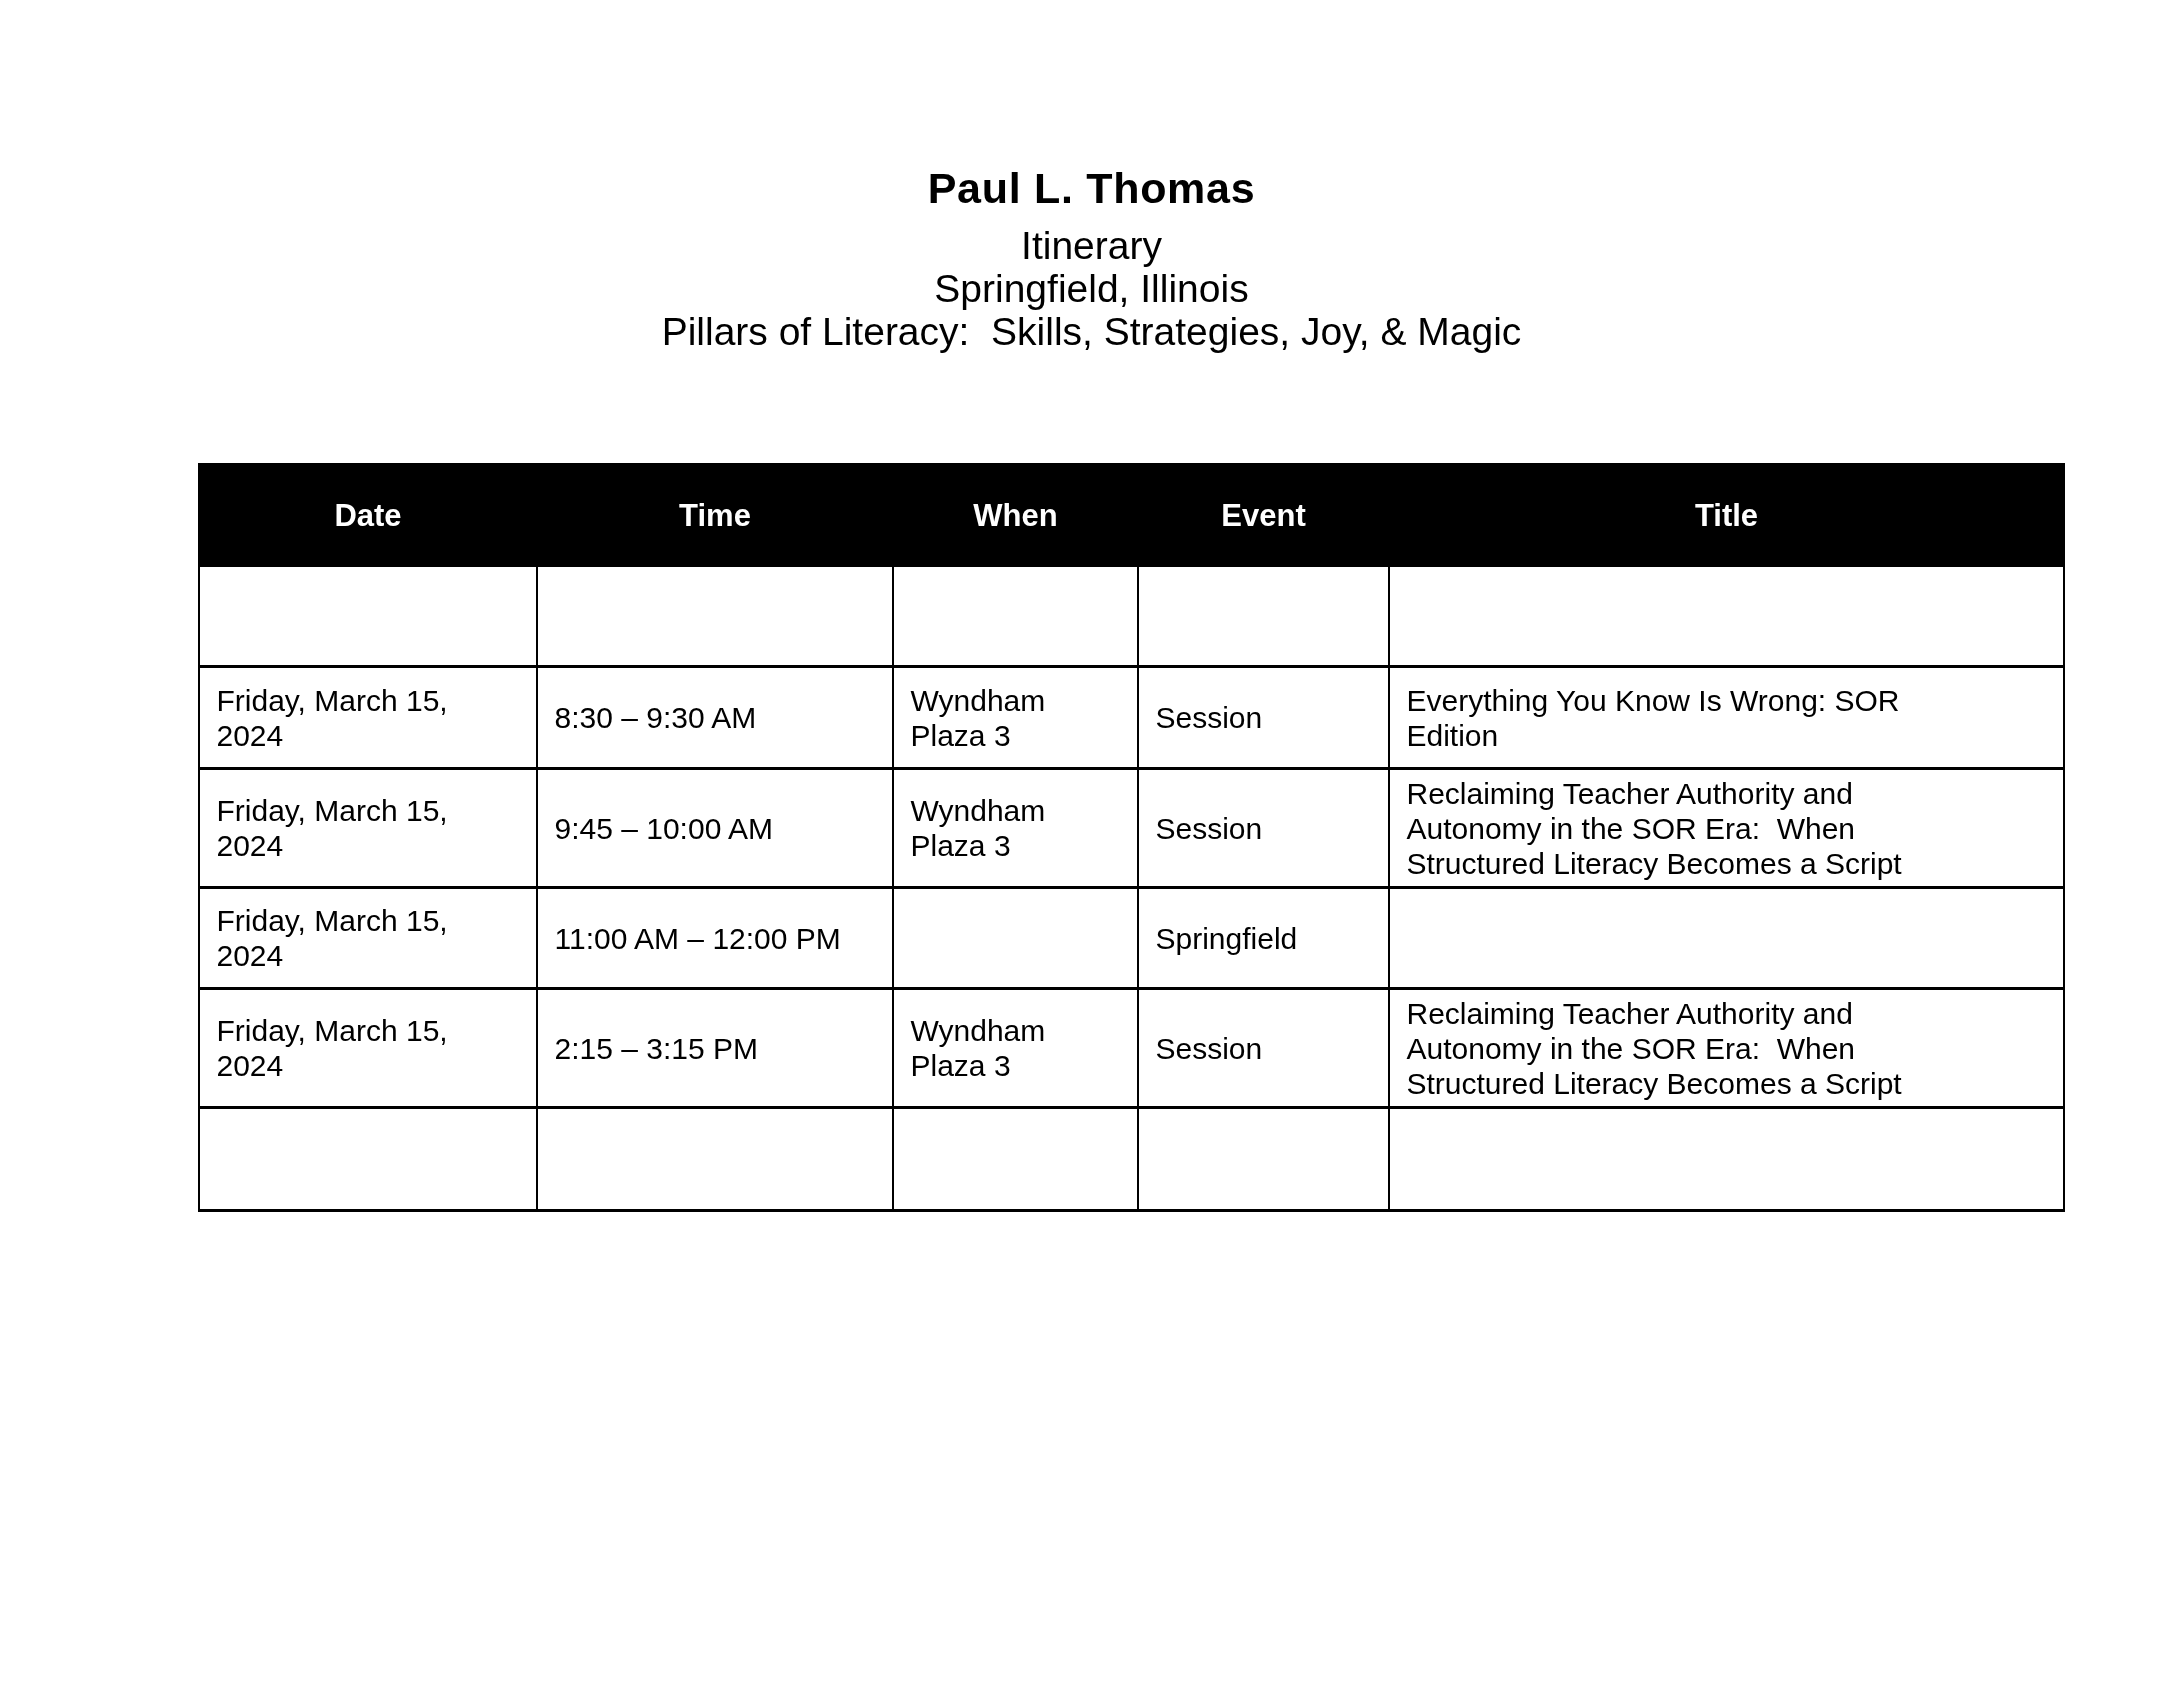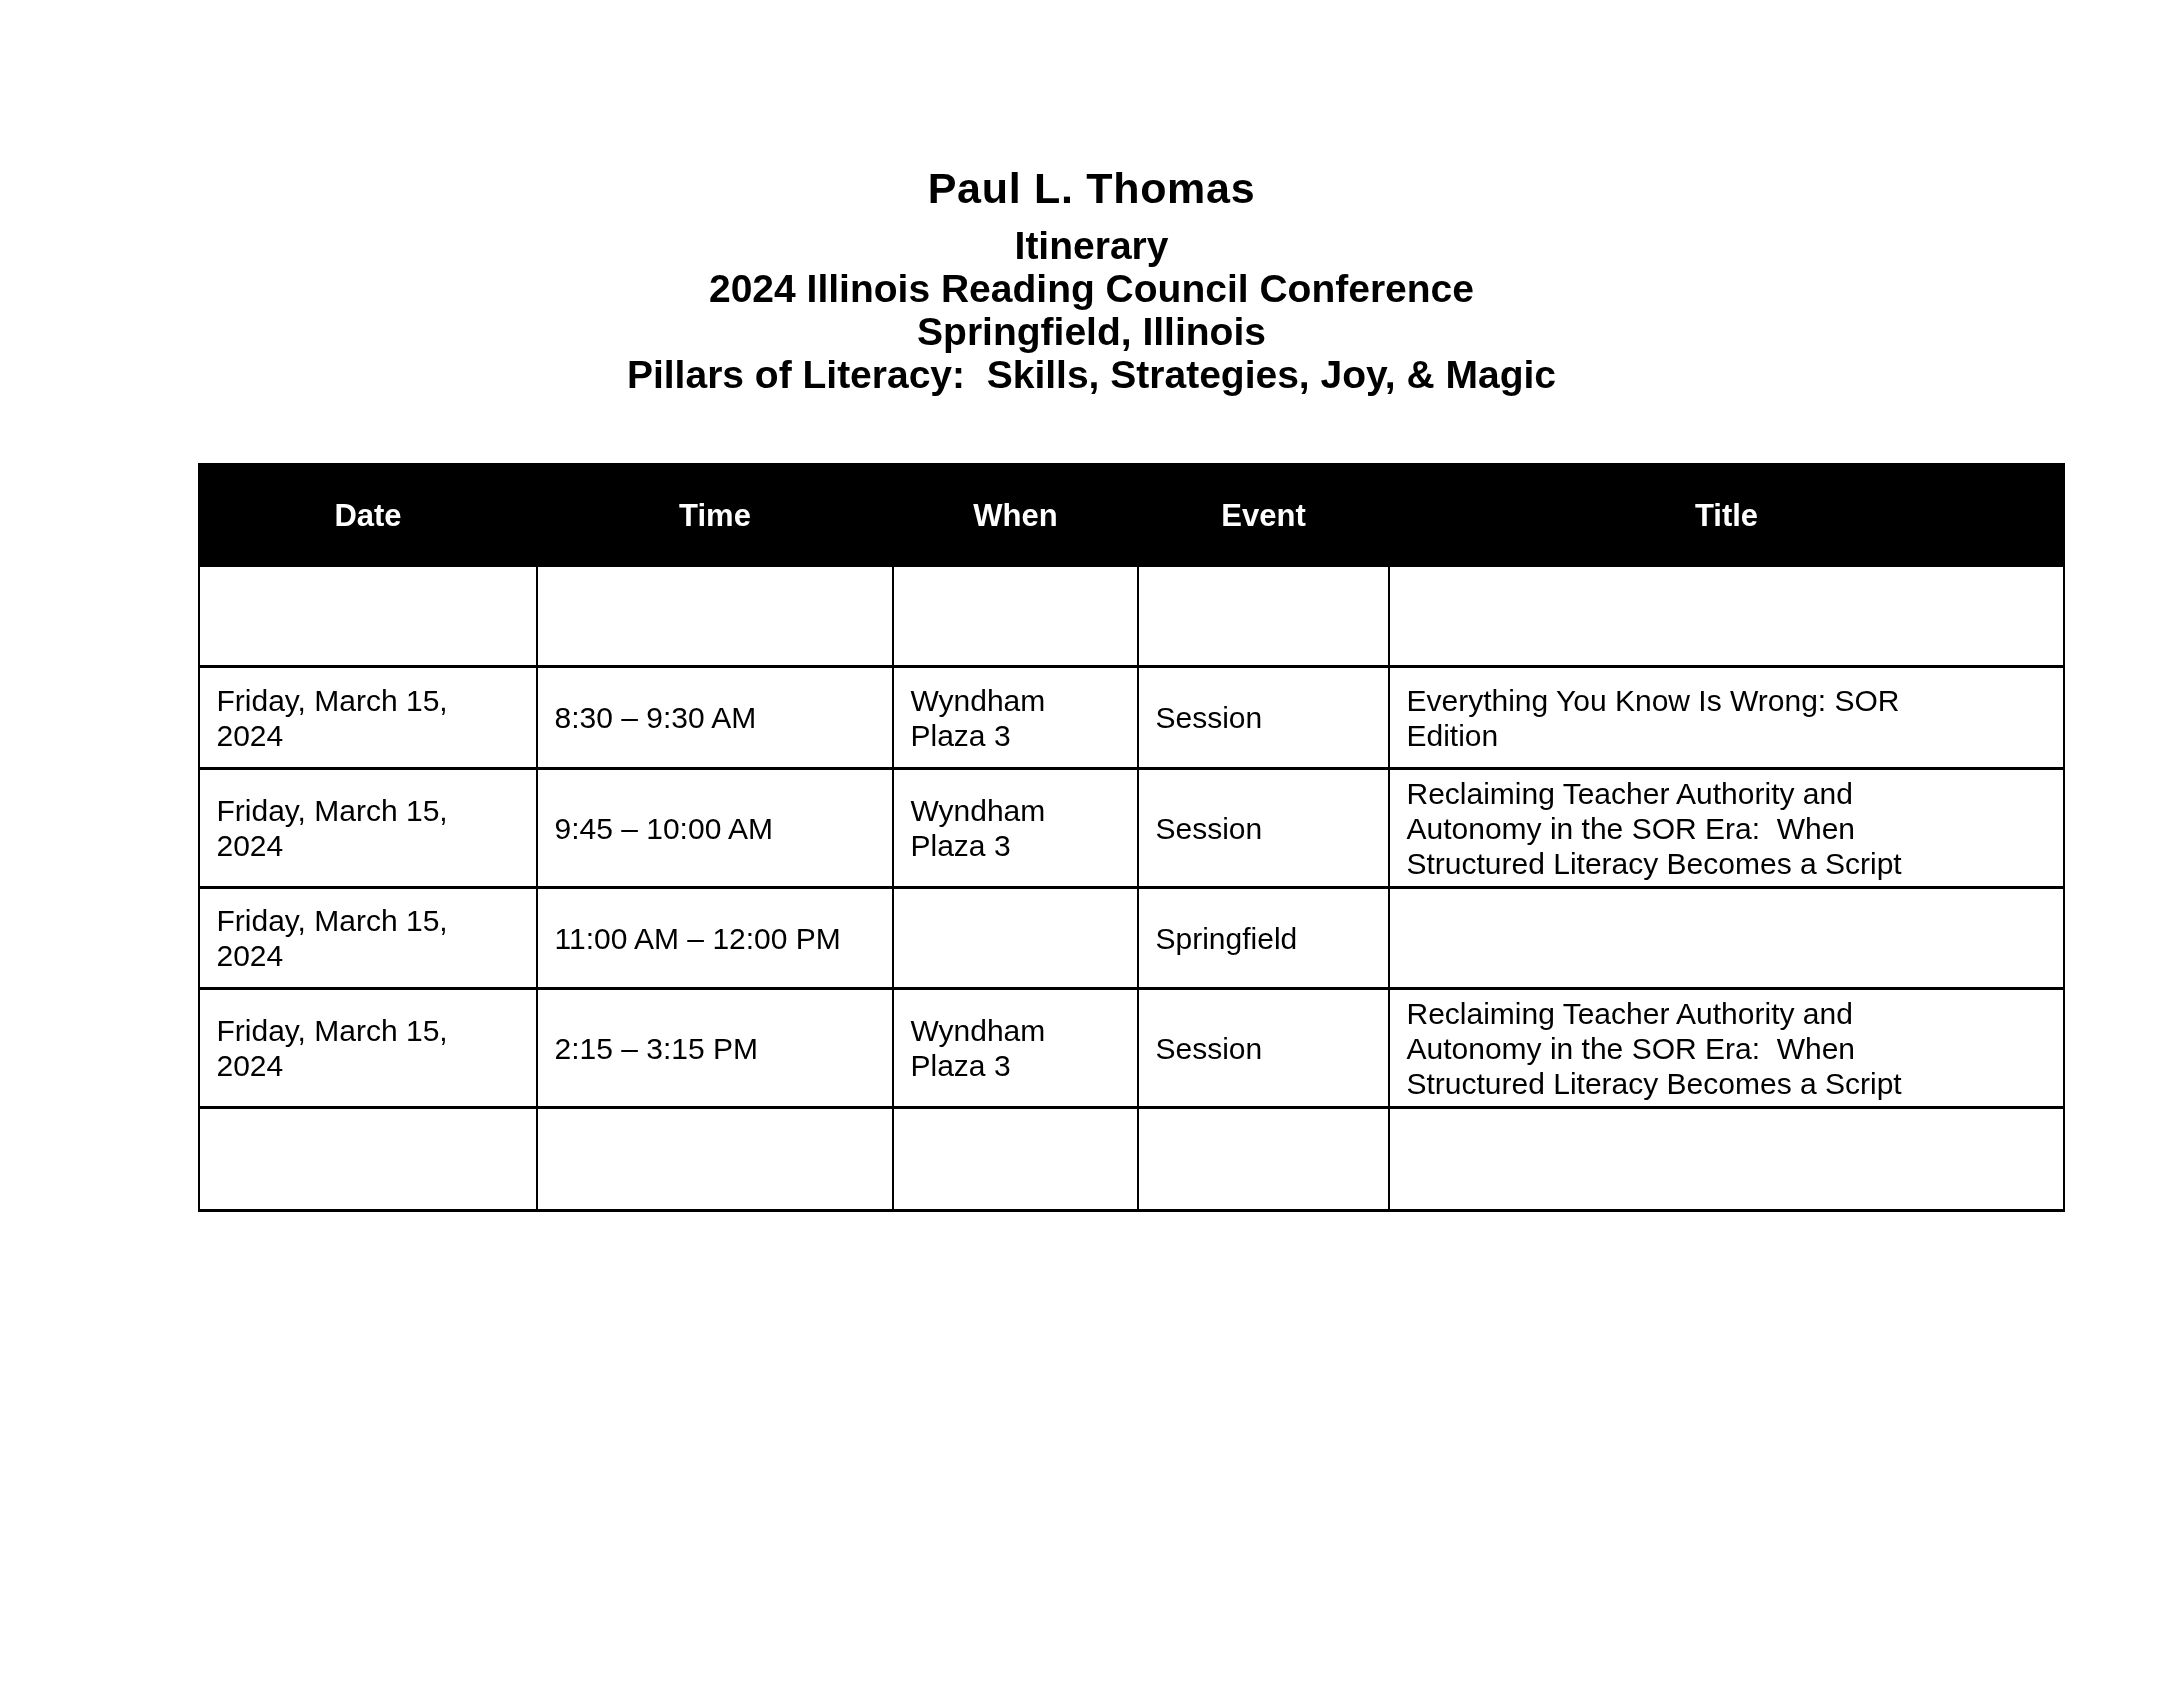--- a/index.html
+++ b/index.html
@@ -28,21 +28,21 @@
     font-size: 43px;
     font-weight: 800;
     line-height: 47px;
     letter-spacing: 0.7px;
   }
   .doc-sub-block {
     margin-top: 12.4px;
   }
   .doc-sub {
     font-size: 39px;
-    font-weight: 700;
+    font-weight: 400;
     line-height: 43px;
     white-space: pre-wrap;
   }
   table.itinerary {
     position: absolute;
     left: 198px;
     top: 463px;
     width: 1864px;
     border-collapse: collapse;
     table-layout: fixed;
@@ -80,21 +80,20 @@
 </style>
 </head>
 <body>
 
 <div class="page">
 
   <div class="doc-header">
     <div class="doc-title">Paul L. Thomas</div>
     <div class="doc-sub-block">
       <div class="doc-sub">Itinerary</div>
-      <div class="doc-sub">2024 Illinois Reading Council Conference</div>
       <div class="doc-sub">Springfield, Illinois</div>
       <div class="doc-sub">Pillars of Literacy:  Skills, Strategies, Joy, &amp; Magic</div>
     </div>
   </div>
 
   <table class="itinerary">
     <colgroup>
       <col style="width:338px">
       <col style="width:356px">
       <col style="width:245px">

